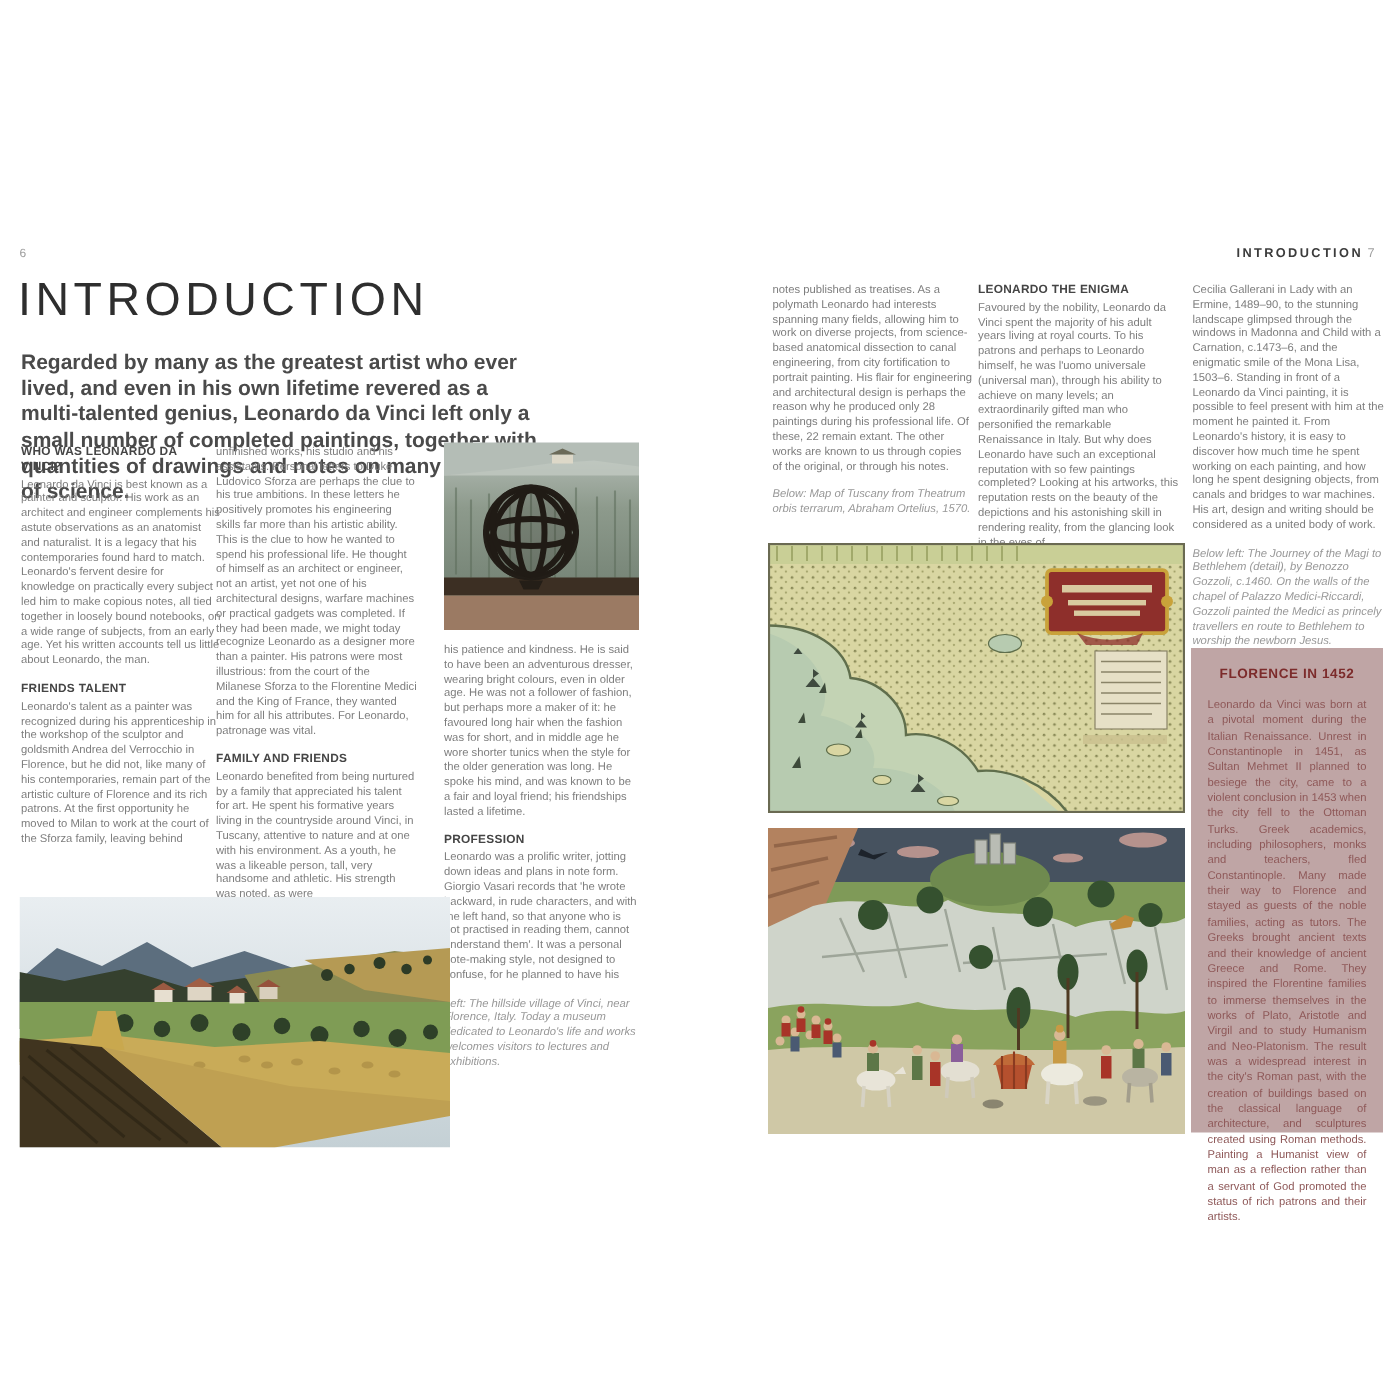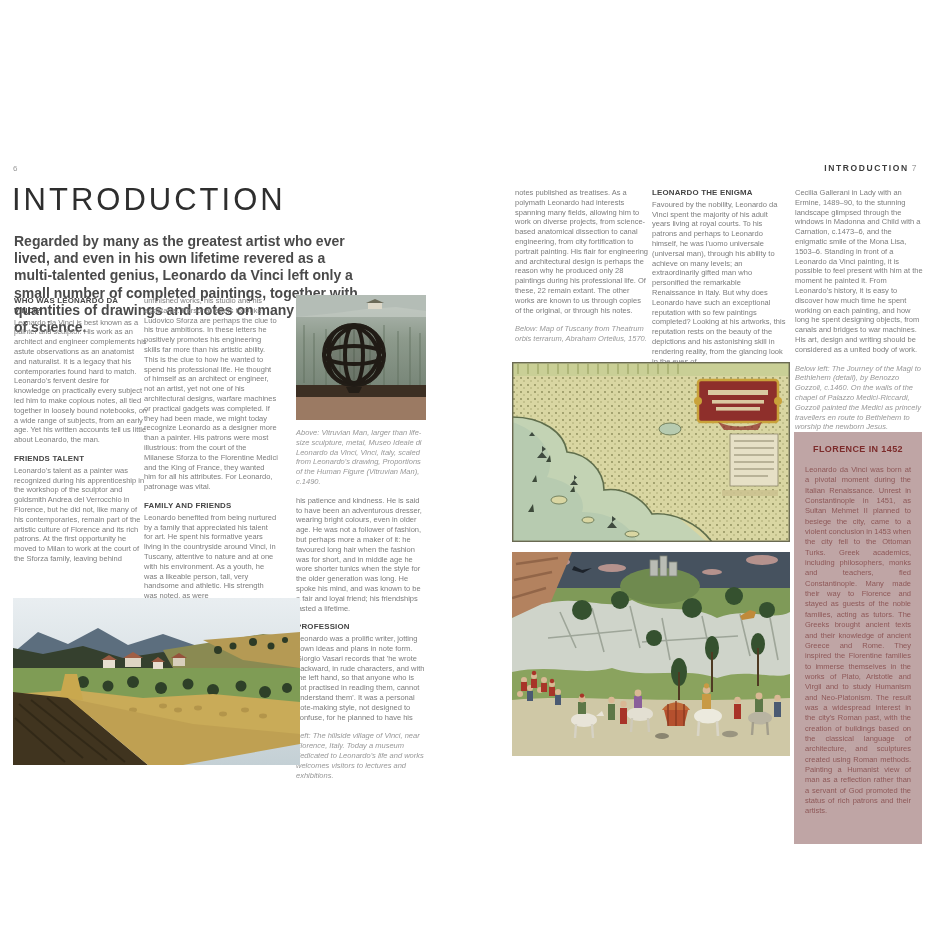--- a/index.html
+++ b/index.html
@@ -23,21 +23,21 @@
   .caption{font-style:italic;color:#989898;}
   .l-col1{left:14px;top:296px;width:133px;}
   .l-col2{left:144px;top:296px;width:134px;}
   .l-col3{left:296px;top:295px;width:130px;}
   .r-col1{left:515px;top:188px;width:133px;}
   .r-col2{left:652px;top:188px;width:134px;}
   .r-col3{left:795px;top:188px;width:128px;}
   .photo{display:block;}
   .sphere-photo{margin:0 0 8px 0;}
   
-  .sidebar{left:794px;top:432px;width:128px;height:412px;background:#bfa5a5;box-sizing:border-box;
+  .sidebar{left:794px;top:432px;width:128px;height:323px;background:#bfa5a5;box-sizing:border-box;
            padding:12px 11px 10px 11px;}
   .sidebar h4{margin:0 0 11px 0;text-align:center;font-size:9px;font-weight:bold;
               color:#7c2b2b;letter-spacing:.4px;}
   .sidebar .sb-body{font-size:7.5px;line-height:10.35px;color:#8e5858;text-align:justify;}
   svg{display:block;}
 </style>
 </head>
 <body>
 
 <div class="spread">
@@ -93,21 +93,20 @@
       <g fill="none" stroke="#221d17" stroke-width="4">
         <circle cx="58" cy="60" r="30"></circle>
         <ellipse cx="58" cy="60" rx="30" ry="9"></ellipse>
         <ellipse cx="58" cy="60" rx="9" ry="30"></ellipse>
         <ellipse cx="58" cy="60" rx="24" ry="30" transform="rotate(28 58 60)"></ellipse>
         <ellipse cx="58" cy="60" rx="24" ry="30" transform="rotate(-28 58 60)"></ellipse>
       </g>
       <circle cx="58" cy="60" r="30" fill="#1a1712" opacity="0.18"></circle>
       <path d="M50,92 L66,92 L63,98 L53,98 Z" fill="#241e17"></path>
     </svg>
-    <p class="caption">Above: Vitruvian Man, larger than life-size sculpture, metal, Museo Ideale di Leonardo da Vinci, Vinci, Italy, scaled from Leonardo's drawing, Proportions of the Human Figure (Vitruvian Man), c.1490.</p>
     <p>his patience and kindness. He is said to have been an adventurous dresser, wearing bright colours, even in older age. He was not a follower of fashion, but perhaps more a maker of it: he favoured long hair when the fashion was for short, and in middle age he wore shorter tunics when the style for the older generation was long. He spoke his mind, and was known to be a fair and loyal friend; his friendships lasted a lifetime.</p>
     <h3>PROFESSION</h3>
     <p>Leonardo was a prolific writer, jotting down ideas and plans in note form. Giorgio Vasari records that 'he wrote backward, in rude characters, and with the left hand, so that anyone who is not practised in reading them, cannot understand them'. It was a personal note-making style, not designed to confuse, for he planned to have his</p>
     <p class="caption">Left: The hillside village of Vinci, near Florence, Italy. Today a museum dedicated to Leonardo's life and works welcomes visitors to lectures and exhibitions.</p>
   </div>
 
   <svg class="abs photo" style="left:13px;top:598px;" width="287" height="167" viewBox="0 0 287 167" preserveAspectRatio="none">
     <defs>
       <linearGradient id="sky" x1="0" y1="0" x2="0" y2="1">
         <stop offset="0" stop-color="#e9eef1"></stop>

